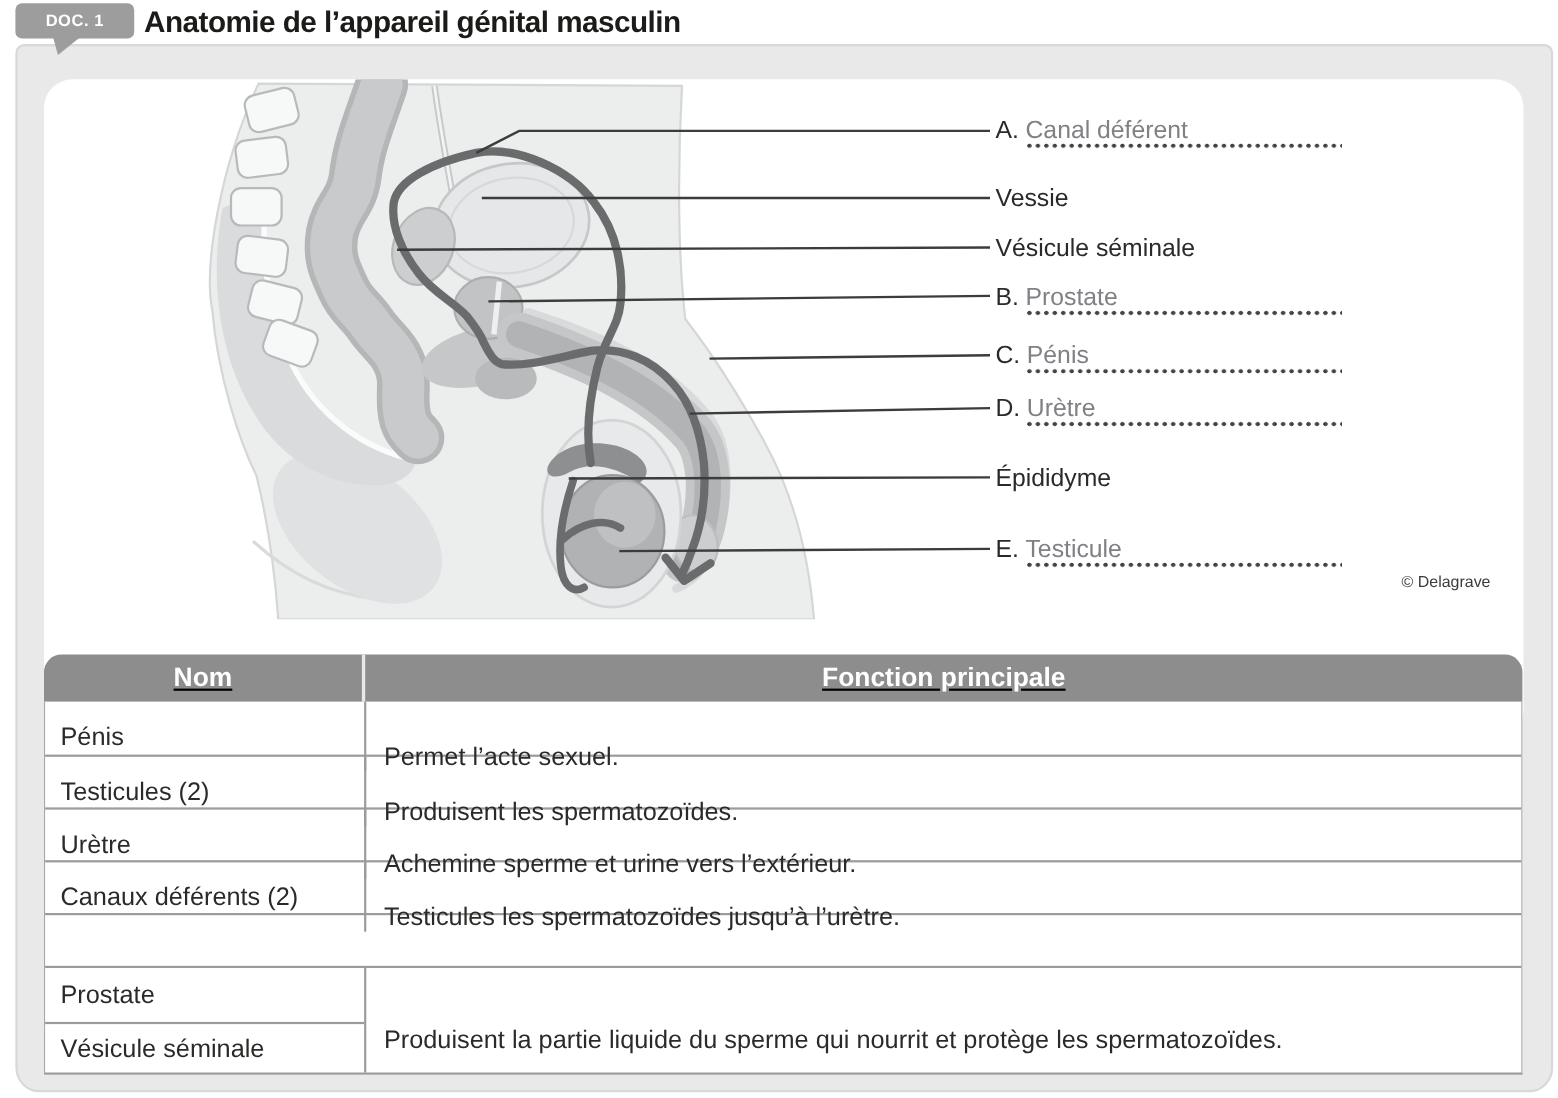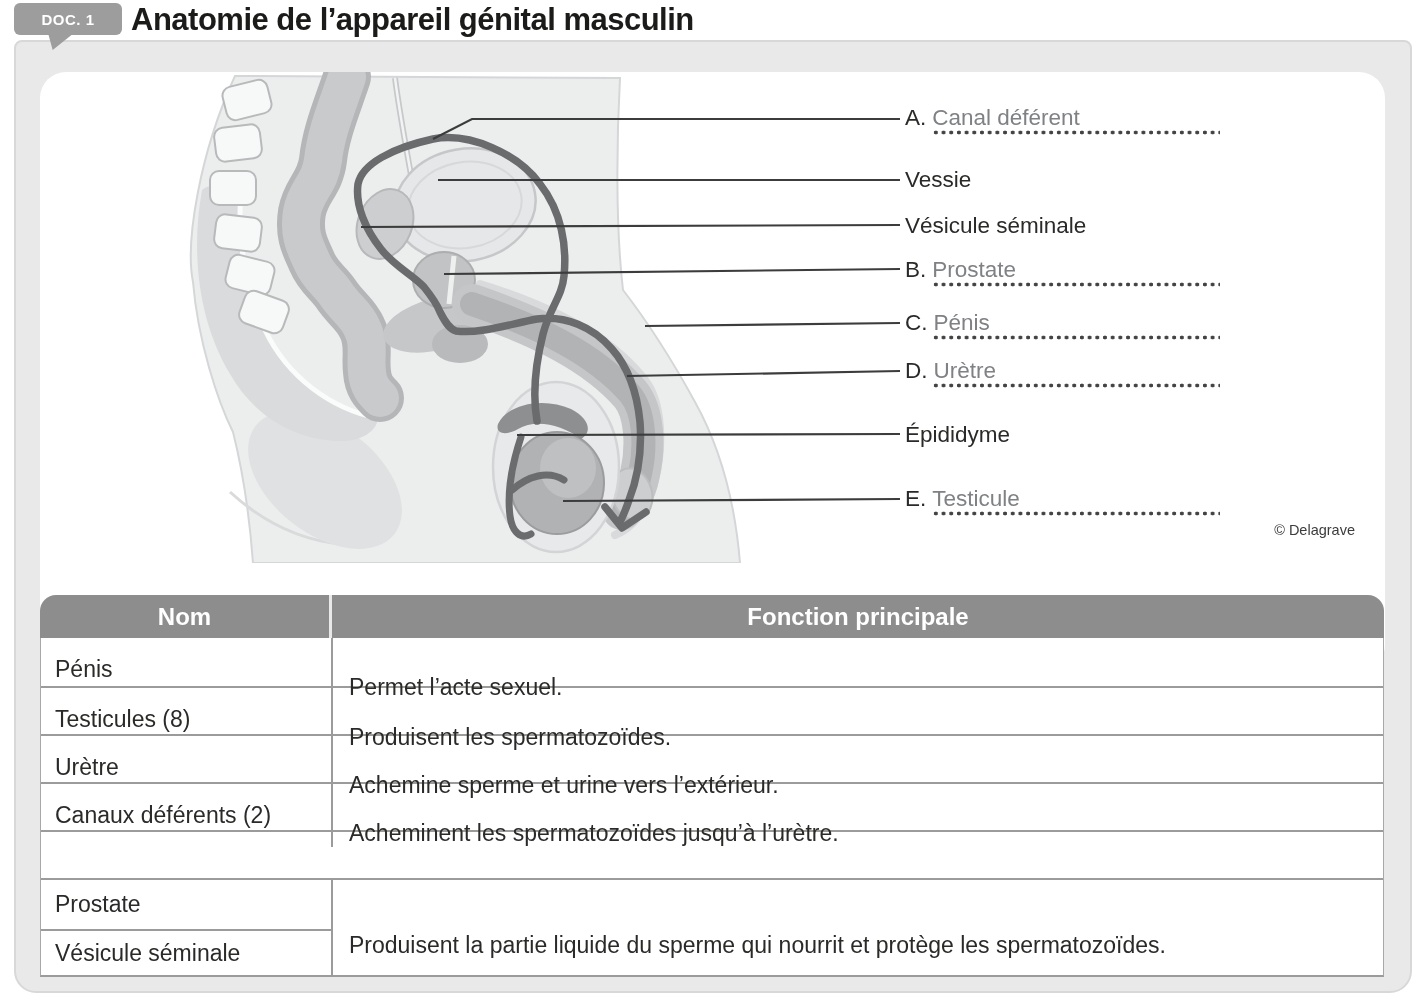--- a/index.html
+++ b/index.html
@@ -14,21 +14,21 @@
     background:#9d9d9d; border-radius:6px; color:#ffffff;
     font-size:15px; font-weight:bold; letter-spacing:0.5px;
     display:flex; align-items:center; justify-content:center; z-index:4;
   }
   .doc-badge-tail {
     position:absolute; left:48px; top:33px; width:26px; height:17px;
     background:#9d9d9d; clip-path:polygon(0 0, 100% 0, 18% 100%); z-index:4;
   }
   .doc-title {
     position:absolute; left:131px; top:0px; height:40px; line-height:40px;
-    font-size:31px; font-weight:bold; color:#1b1b19; letter-spacing:-0.5px;
+    font-size:27px; font-weight:bold; color:#1b1b19; letter-spacing:-0.5px;
     white-space:nowrap; z-index:4;
   }
   
   .panel {
     position:absolute; left:14px; top:40px; width:1398px; height:953px;
     background:#e9e9e9; border:2px solid #d8d8d8;
     border-radius:8px 8px 22px 22px;
   }
   
   .figure-box {
@@ -48,21 +48,21 @@
     background-image:radial-gradient(circle, #434343 1.7px, transparent 2.2px);
     background-size:7.7px 5px; background-repeat:repeat-x; background-position:0 50%;
   }
   .credit {
     position:absolute; right:30px; top:450px; font-size:14.5px; color:#3c3c3c;
   }
   
   .table { position:absolute; left:40px; top:595px; width:1344px; }
   .thead {
     display:grid; grid-template-columns:292px 1fr; height:43px;
-    background:#8d8d8d; border-radius:16px 16px 0 0; overflow:hidden;
+    background:#8d8d8d; border-radius:16px 16px 0 0; overflow:hidden;text-decoration:underline;
   }
   .th {
     color:#ffffff; font-weight:bold; font-size:24px;
     display:flex; align-items:center; justify-content:center;
   }
   .th-nom { border-right:3px solid #e9e9e9; }
   .tbody {
     background:#ffffff; border-left:1.5px solid #a8a8a8;
     border-right:1.5px solid #a8a8a8; border-bottom:2px solid #9b9b9b;
   }
@@ -192,30 +192,30 @@
     <div class="thead">
       <div class="th th-nom">Nom</div>
       <div class="th">Fonction principale</div>
     </div>
     <div class="tbody">
       <div class="trow">
         <div class="td td-name">Pénis</div>
         <div class="td td-fn">Permet l’acte sexuel.</div>
       </div>
       <div class="trow">
-        <div class="td td-name">Testicules (8)</div>
+        <div class="td td-name">Testicules (2)</div>
         <div class="td td-fn">Produisent les spermatozoïdes.</div>
       </div>
       <div class="trow">
         <div class="td td-name">Urètre</div>
         <div class="td td-fn">Achemine sperme et urine vers l’extérieur.</div>
       </div>
       <div class="trow">
         <div class="td td-name">Canaux déférents (2)</div>
-        <div class="td td-fn">Acheminent les spermatozoïdes jusqu’à l’urètre.</div>
+        <div class="td td-fn">Testicules les spermatozoïdes jusqu’à l’urètre.</div>
       </div>
       <div class="trow">
       </div>
       <div class="trow-merged">
         <div class="merged-names">
           <div class="td td-name">Prostate</div>
           <div class="td td-name">Vésicule séminale</div>
         </div>
         <div class="td td-fn">Produisent la partie liquide du sperme qui nourrit et protège les spermatozoïdes.</div>
       </div>

